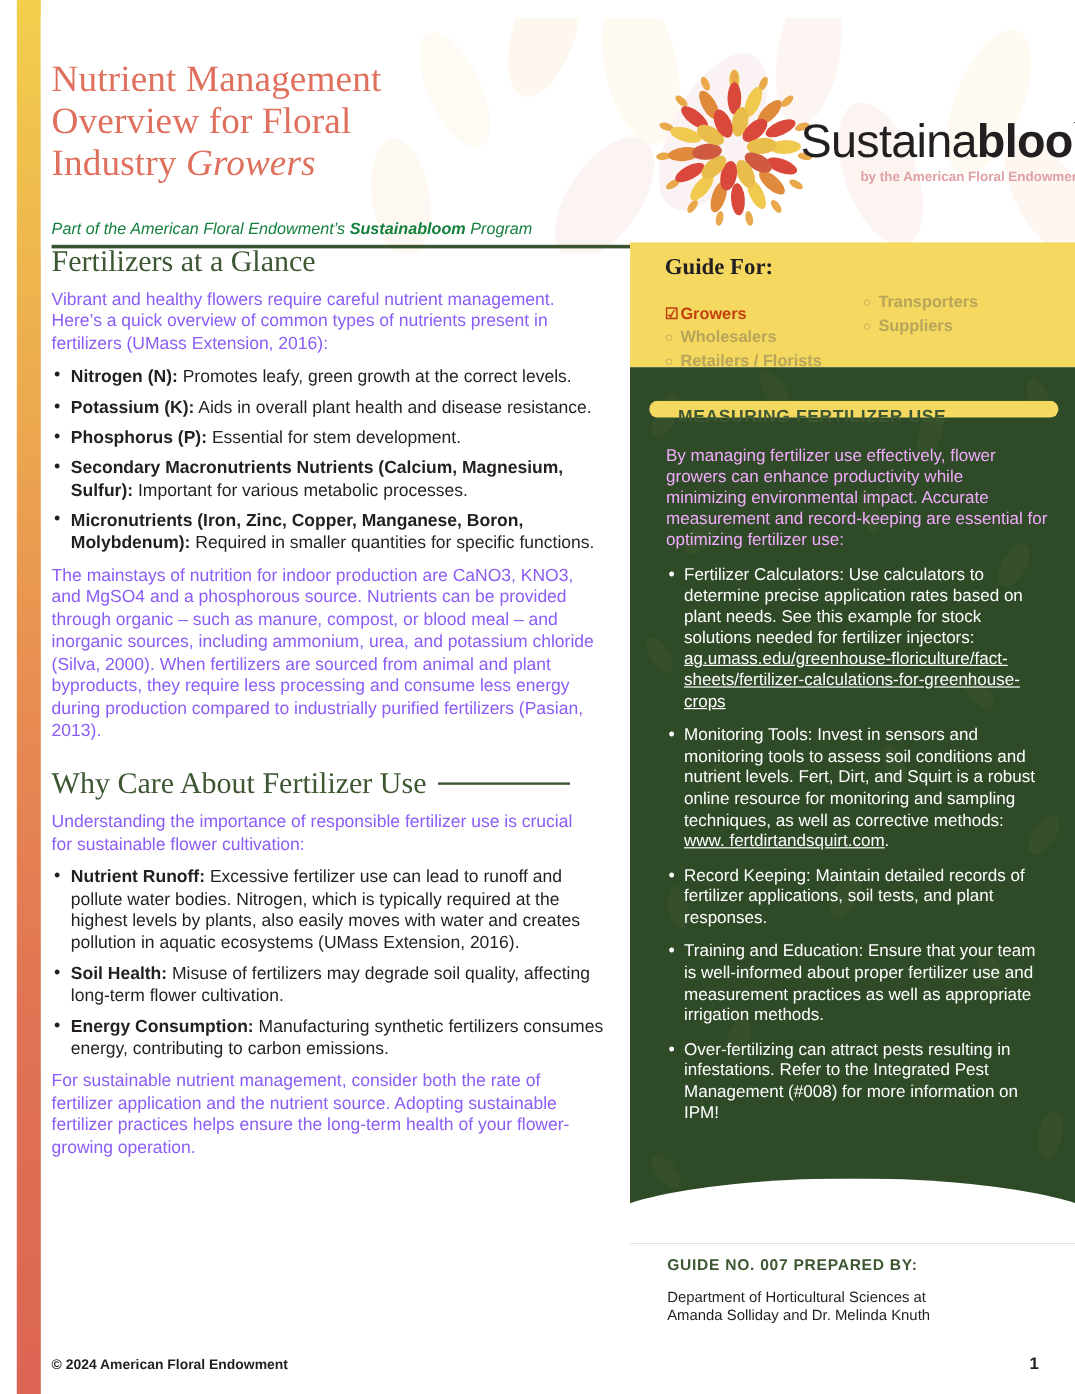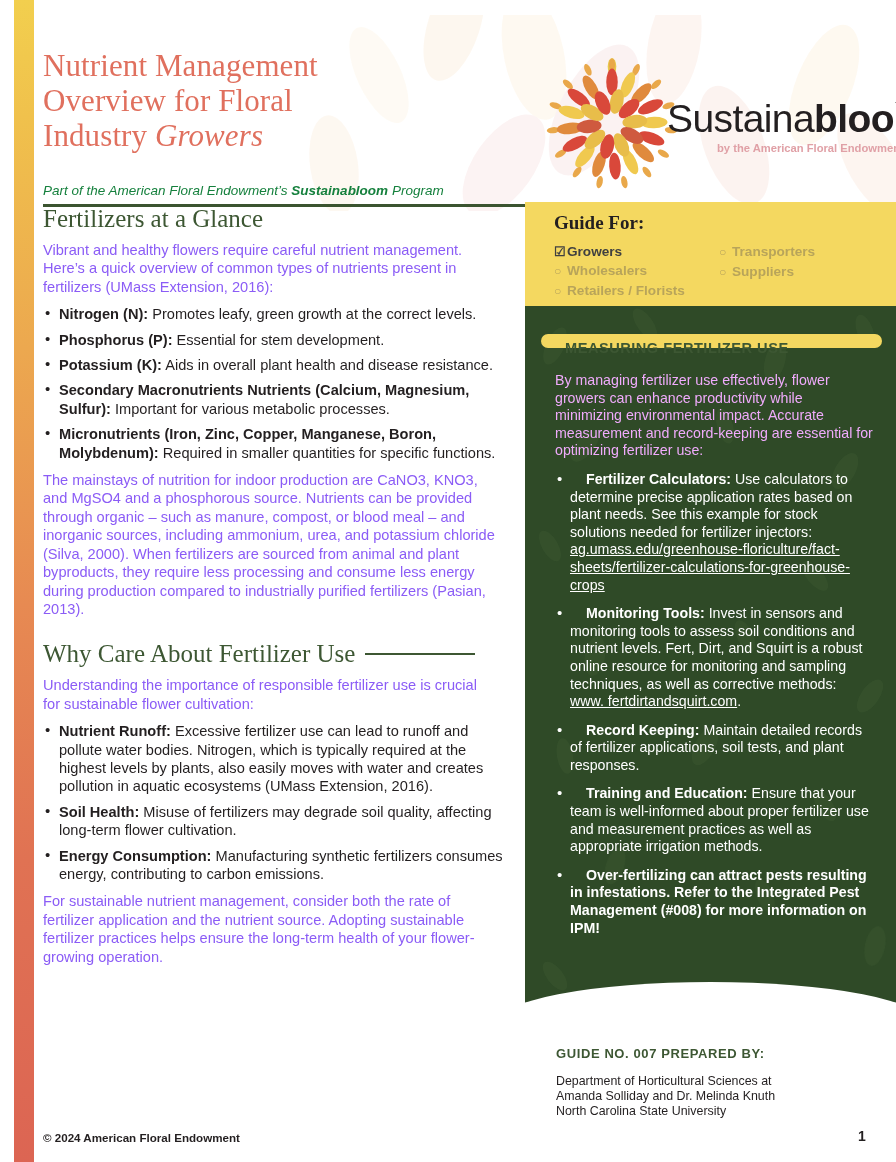--- a/index.html
+++ b/index.html
@@ -92,21 +92,21 @@
     font-size:19px;font-weight:700;color:#231f20;
   }
   .aud{position:absolute;left:29px;top:40px;width:330px;}
   .aud-col{position:absolute;top:0;}
   .aud-col.c1{left:0;width:165px;}
   .aud-col.c2{left:165px;width:165px;}
   .aud-item{
     font-size:13.6px;line-height:19px;font-weight:700;color:#b8a45a;
     white-space:nowrap;
   }
-  .aud-item.on{color:#404040;}
+  .aud-item.on{color:#c2410c;margin-top:10px;}
   .aud-item .box{display:inline-block;width:13px;font-size:12px;}
   .aud-item.on .box{font-size:13px;}
 
   .greenpanel{
     position:absolute;left:525px;top:306px;width:371px;height:730px;
     background:#2f4a27;overflow:hidden;
   }
   .leafpat{position:absolute;inset:0;opacity:.10;}
   .pill{
     position:absolute;left:16px;top:28px;width:341px;height:14px;
@@ -121,21 +121,21 @@
     margin:0 0 11px 0;font-size:14.2px;line-height:17.6px;color:#f0abfc;
   }
   .gp-body ul{margin:0;padding:0;list-style:none;}
   .gp-body ul li{
     position:relative;padding-left:15px;margin-bottom:11px;
     font-size:14.2px;line-height:17.6px;color:#ffffff;
   }
   .gp-body ul li:before{
     content:"\2022";position:absolute;left:2px;top:-1px;color:#ffffff;font-size:15px;
   }
-  .gp-body b{font-weight:700;margin-left:16px;}
+  .gp-body b{font-weight:400;}
   .gp-body u{text-decoration:underline;}
 
   
   .curve{
     position:absolute;left:-30px;top:676px;width:431px;height:170px;
     background:#ffffff;border-radius:50% 50% 0 0 / 42px 42px 0 0;
   }
   .prepared{
     position:absolute;left:556px;top:1046px;width:330px;
   }
@@ -256,22 +256,22 @@
   <div class="leftcol">
 
     <h2 class="sec">
       <span>Fertilizers at a Glance</span>
     </h2>
 
     <p>Vibrant and healthy flowers require careful nutrient management. Here’s a quick overview of common types of nutrients present in fertilizers (UMass Extension, 2016):</p>
 
     <ul>
       <li><b>Nitrogen (N):</b><span> Promotes leafy, green growth at the correct levels.</span></li>
+      <li><b>Potassium (K):</b><span> Aids in overall plant health and disease resistance.</span></li>
       <li><b>Phosphorus (P):</b><span> Essential for stem development.</span></li>
-      <li><b>Potassium (K):</b><span> Aids in overall plant health and disease resistance.</span></li>
       <li><b>Secondary Macronutrients Nutrients (Calcium, Magnesium, Sulfur):</b><span> Important for various metabolic processes.</span></li>
       <li><b>Micronutrients (Iron, Zinc, Copper, Manganese, Boron, Molybdenum):</b><span> Required in smaller quantities for specific functions.</span></li>
     </ul>
 
     <p>The mainstays of nutrition for indoor production are CaNO3, KNO3, and MgSO4 and a phosphorous source. Nutrients can be provided through organic – such as manure, compost, or blood meal – and inorganic sources, including ammonium, urea, and potassium chloride (Silva, 2000). When fertilizers are sourced from animal and plant byproducts, they require less processing and consume less energy during production compared to industrially purified fertilizers (Pasian, 2013).</p>
 
     <div class="gap"></div>
 
     <h2 class="sec">
       <span>Why Care About Fertilizer Use</span><span class="rule"></span>
@@ -345,19 +345,18 @@
       </ul>
     </div>
 
     <div class="curve"></div>
   </div>
 
   <div class="prepared">
     <div class="prep-title">GUIDE NO. 007 PREPARED BY:</div>
     <div class="prep-line">Department of Horticultural Sciences at</div>
     <div class="prep-line">Amanda Solliday and Dr. Melinda Knuth</div>
-    <div class="prep-line">North Carolina State University</div>
   </div>
 
   <div class="copy">© 2024 American Floral Endowment</div>
   <div class="pageno">1</div>
 
 </div>
 
 </body></html>

